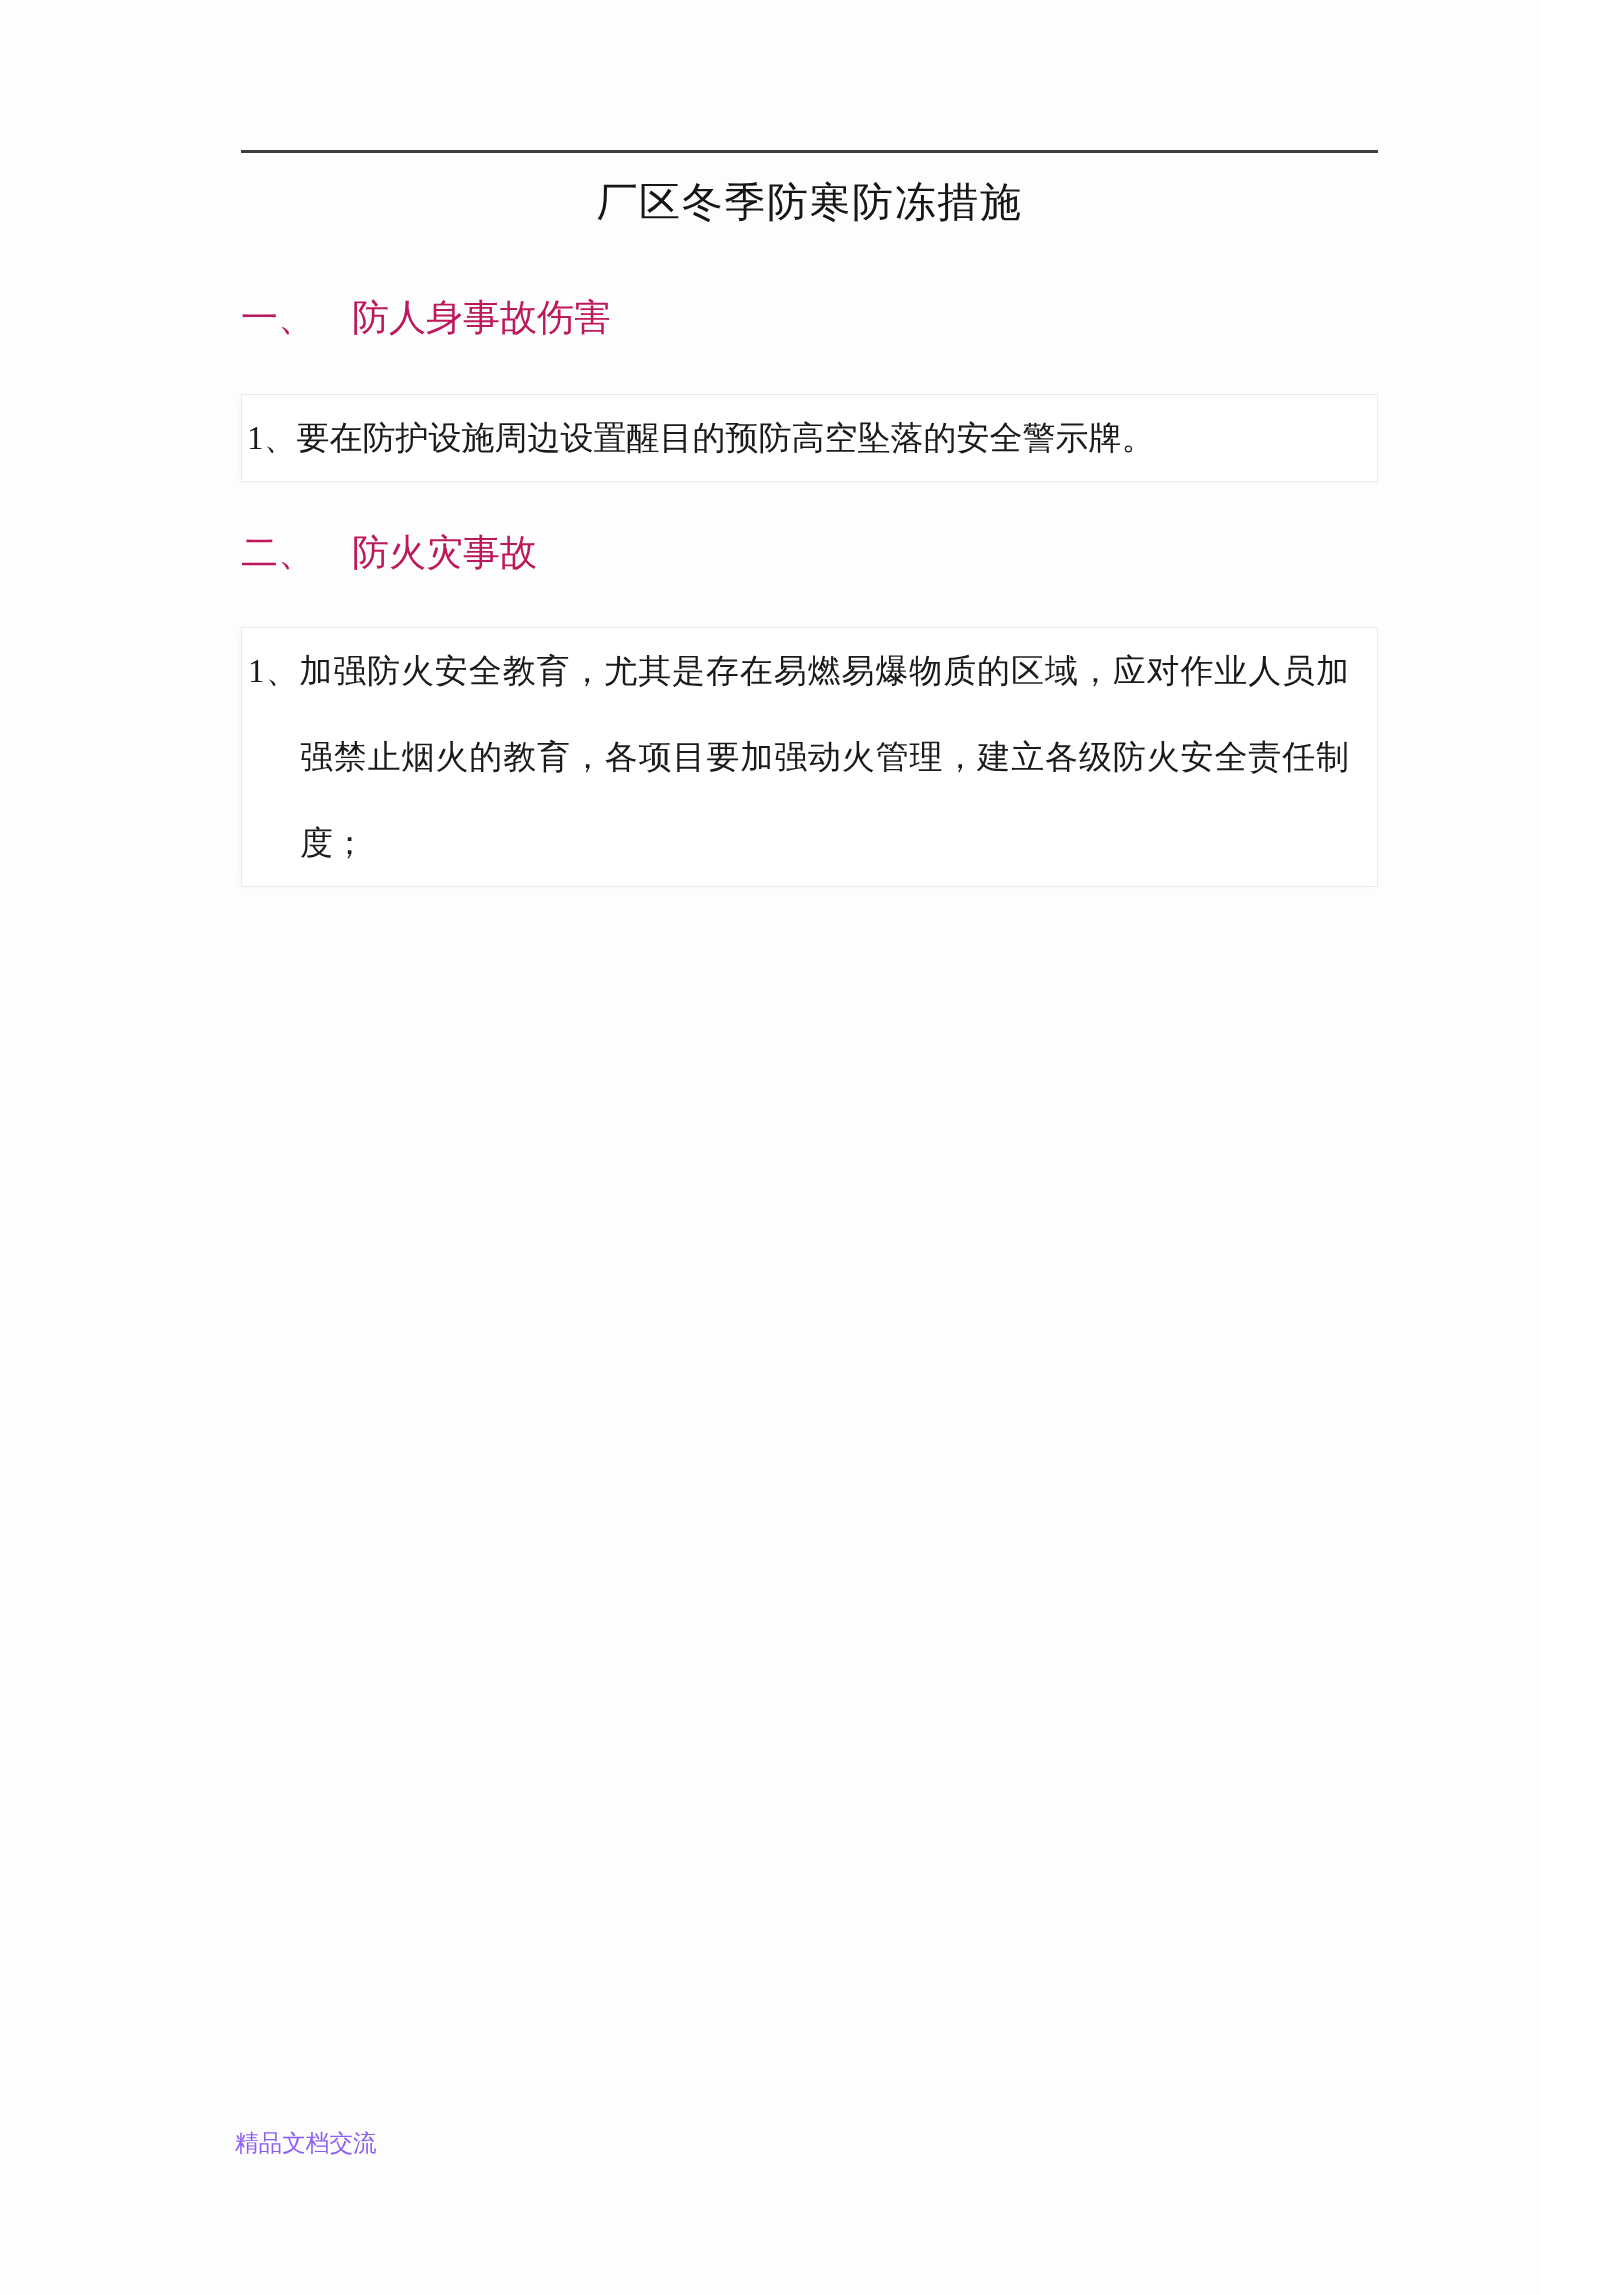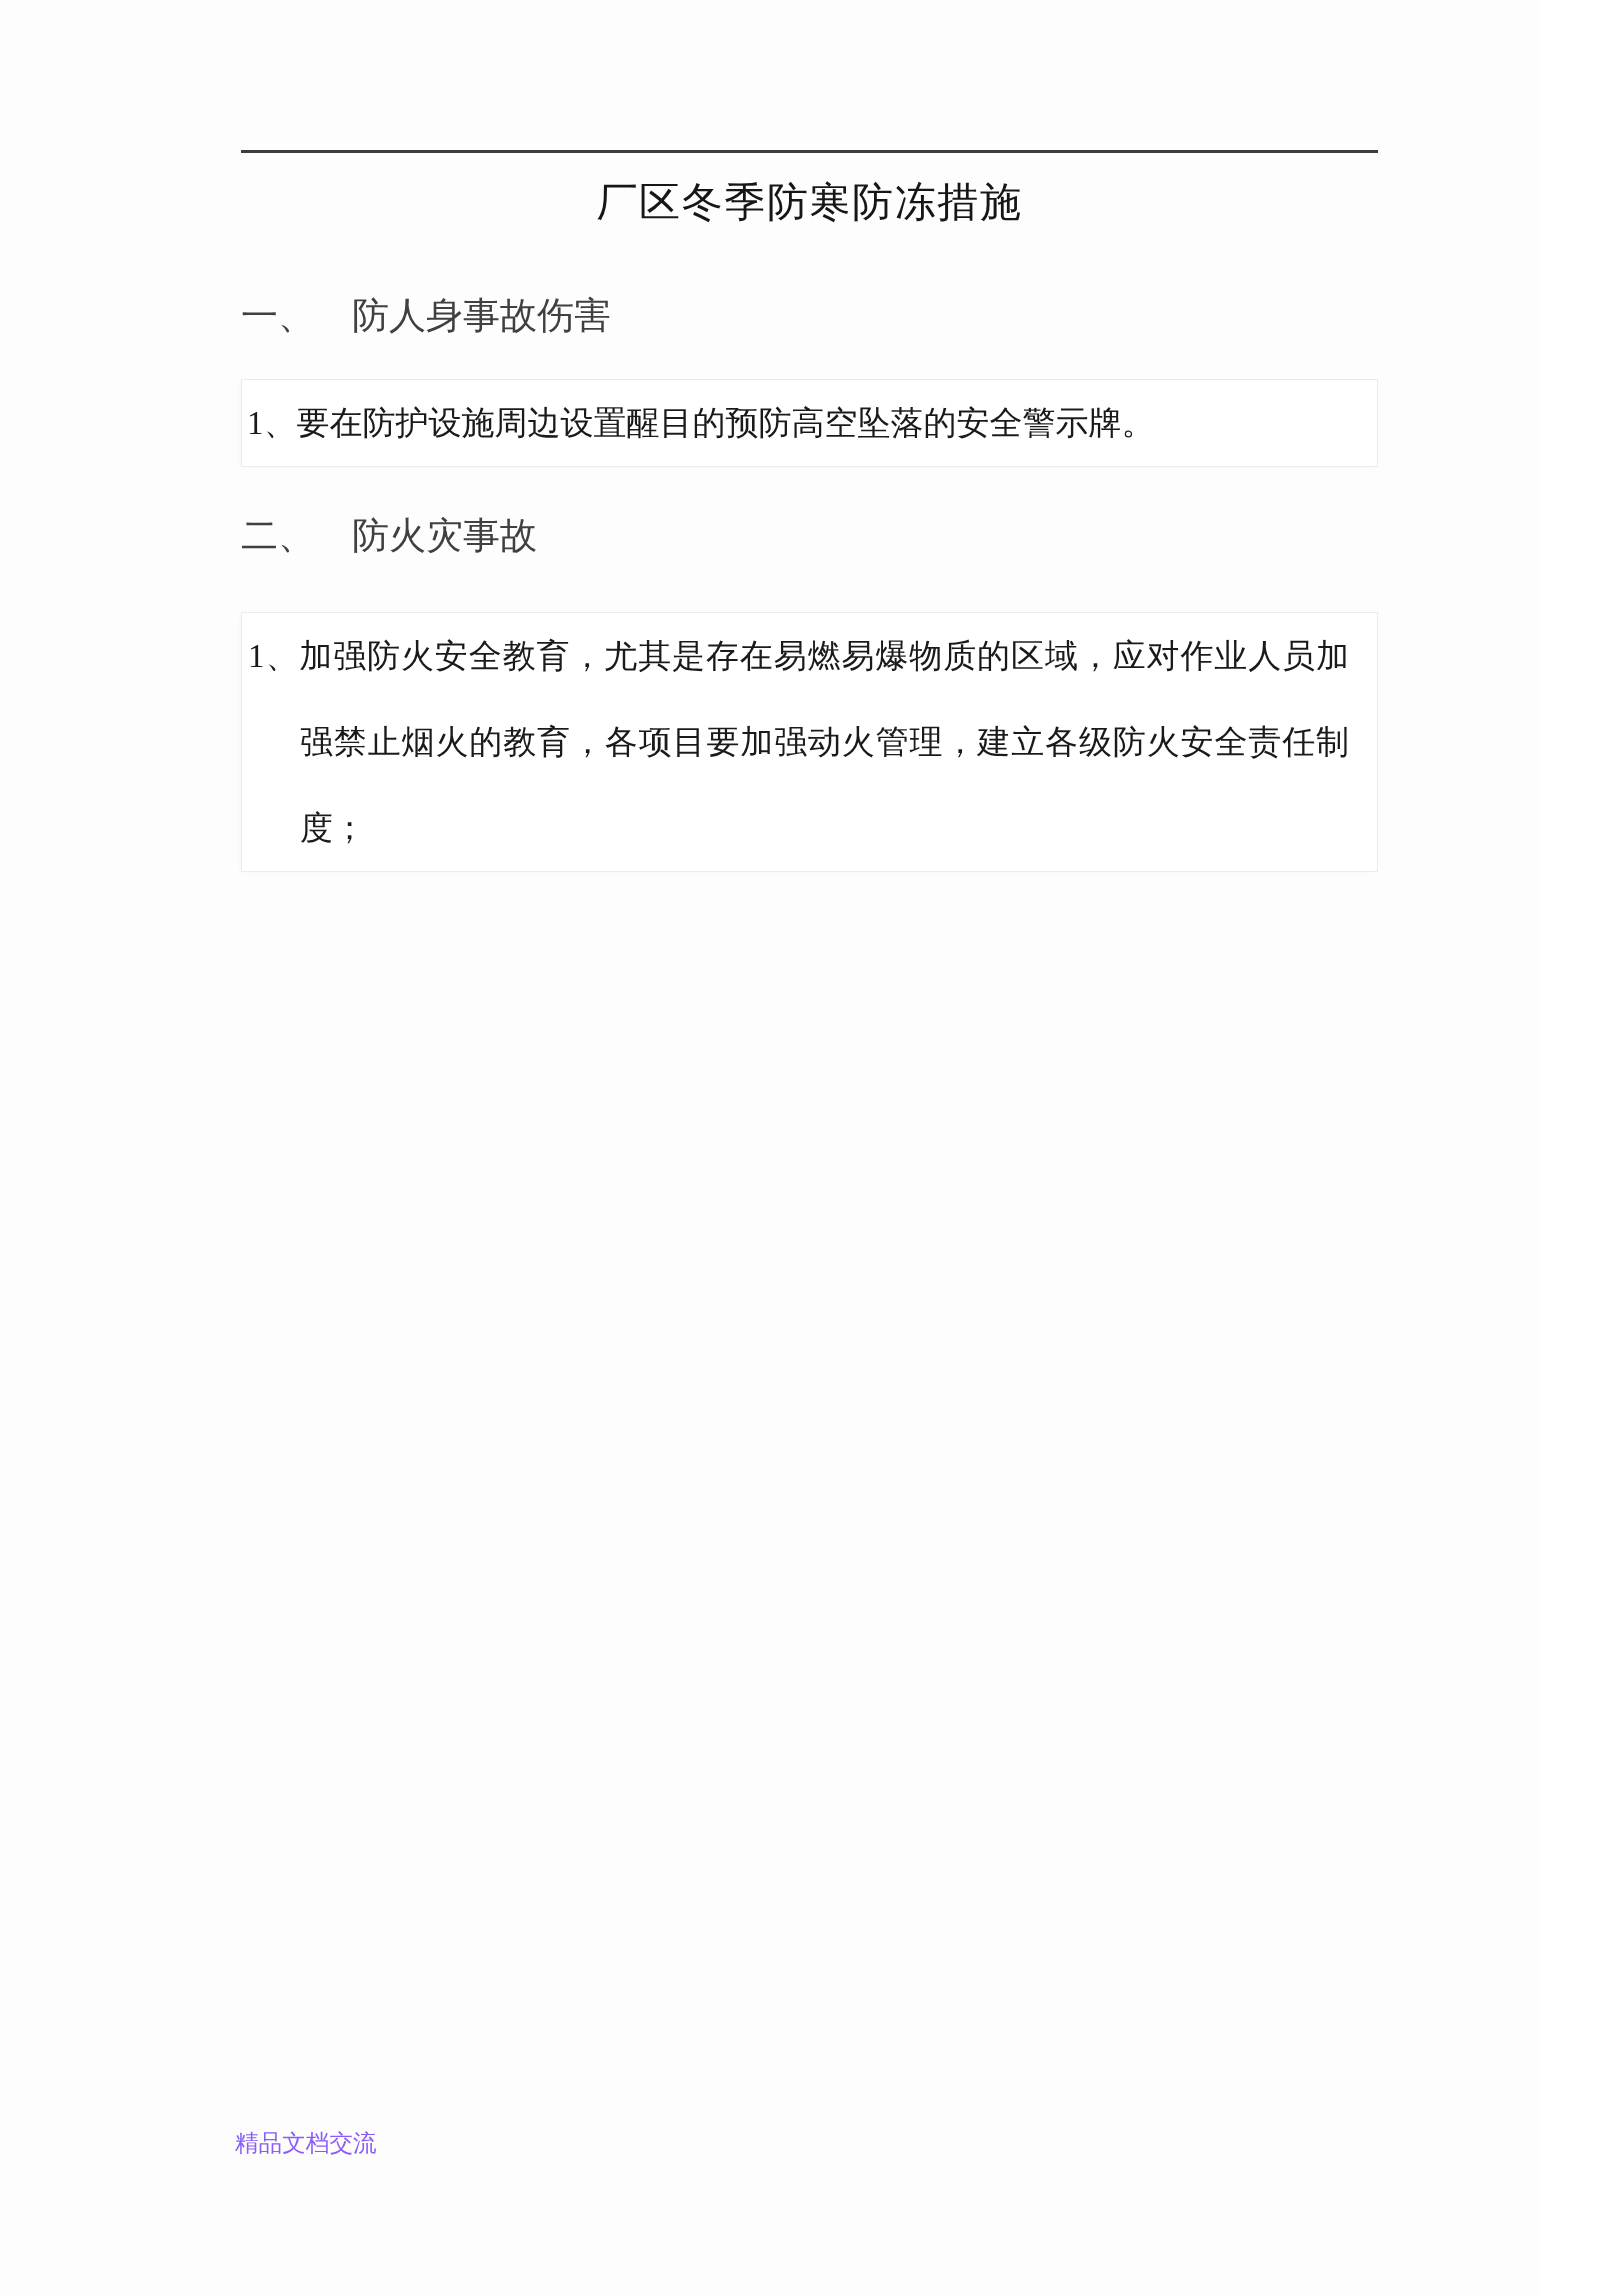--- a/index.html
+++ b/index.html
@@ -48,26 +48,25 @@
     line-height: 86px;
     text-align: justify;
     text-justify: inter-ideograph;
     text-indent: 67px;
   }
   .heading {
     margin: 59px 0 0 0;
     font-size: 37px;
     font-weight: normal;
     line-height: 54px;
-    color: #404040;
-    font-family: Liberation Mono, monospace;
+    color: #be185d;
   }
   .heading.second { margin-top: 44px; }
   .h-num { margin-right: 37px; }
-  .box.list { margin-top: 34px; padding: 0 28px 0 4.9px; }
+  .box.list { margin-top: 49px; padding: 0 28px 0 4.9px; }
   .box.list.second { margin-top: 47px; padding-left: 6px; }
   .li {
     font-size: 33px;
     line-height: 86px;
     text-align: justify;
     text-justify: inter-ideograph;
     padding-left: 52px;
     text-indent: -52px;
   }
   .footer {

